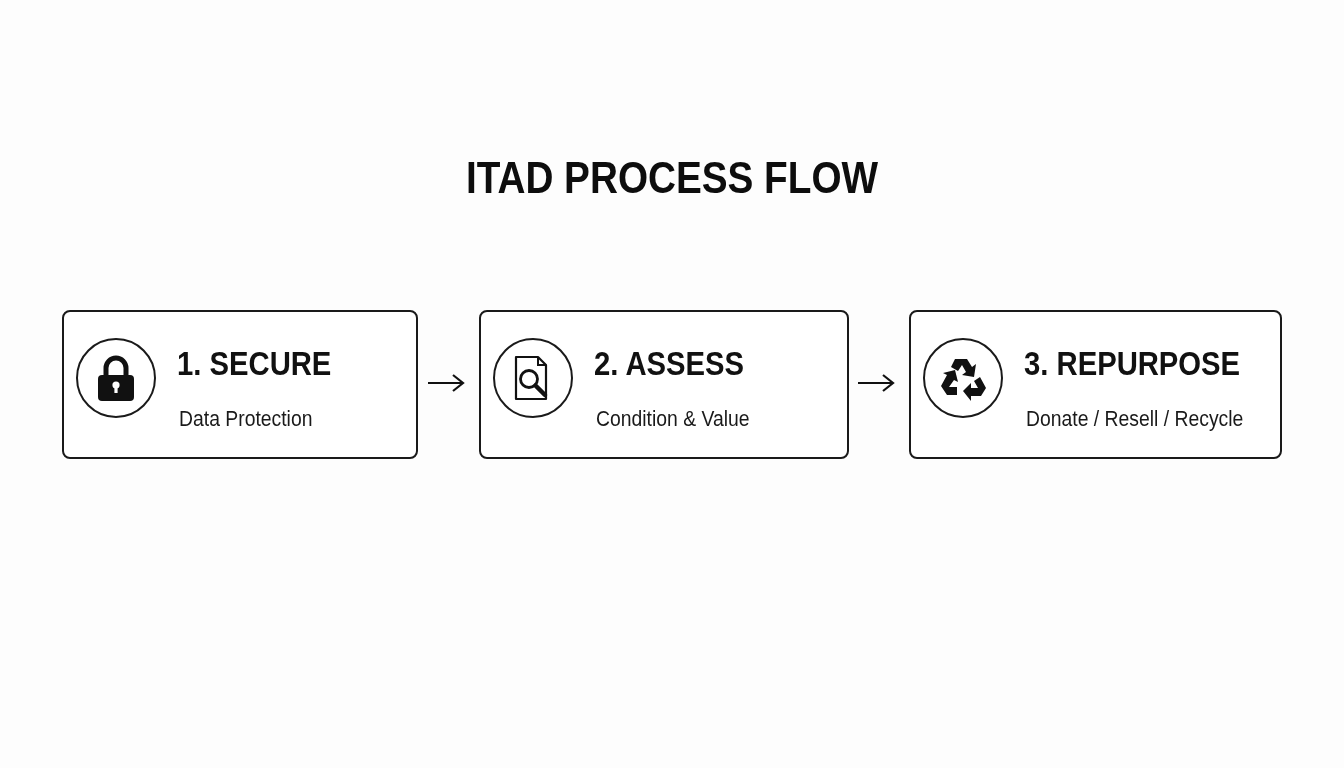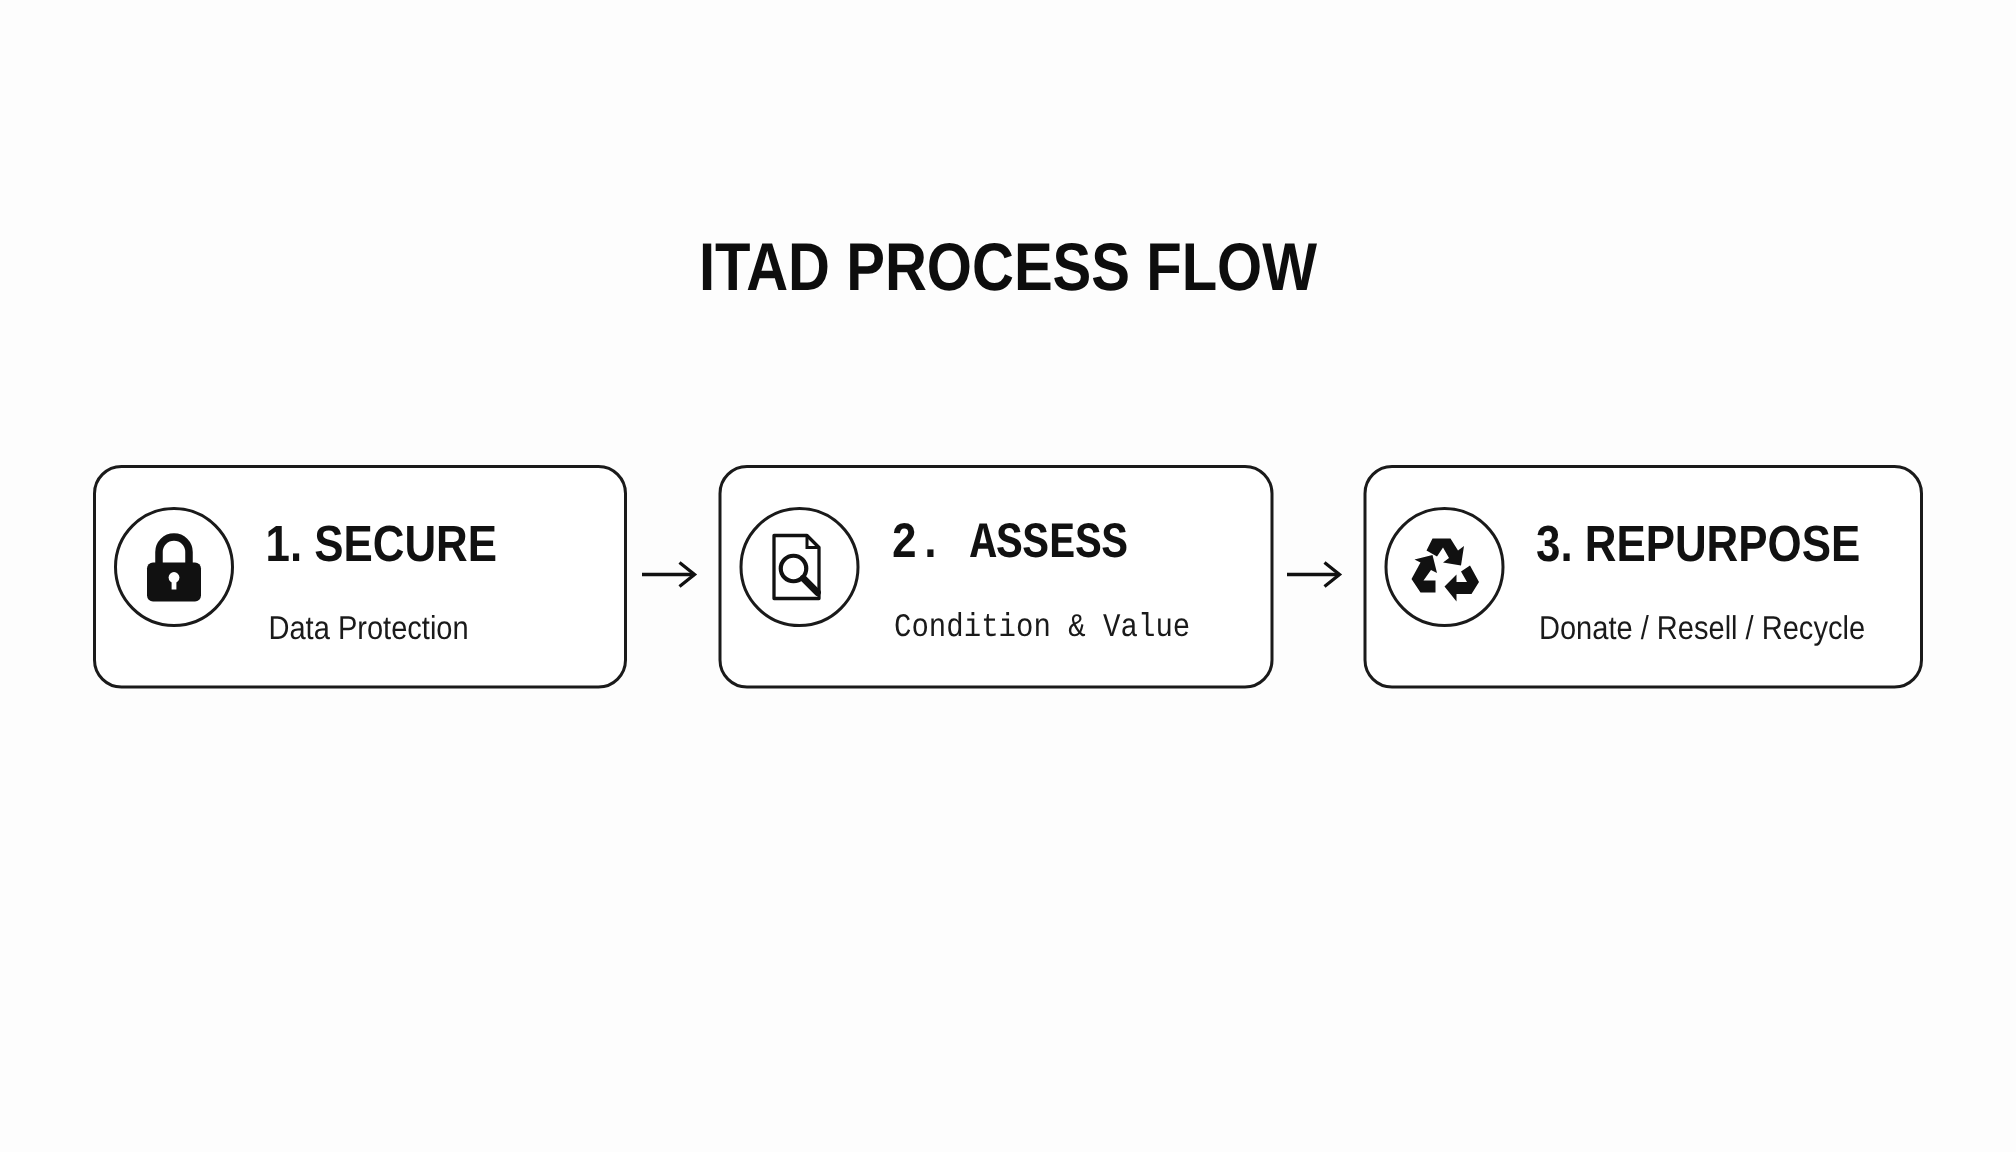--- a/index.html
+++ b/index.html
@@ -24,21 +24,21 @@
       transform: scaleX(0.86);
       transform-origin: 672px 0;
       color: #0d0d0d;
     }
     .step {
       position: absolute;
       top: 310px;
       height: 149px;
       box-sizing: border-box;
       border: 2.5px solid #1a1a1a;
-      border-radius: 19px;
+      border-radius: 8px;
       background: #ffffff;
     }
     .icon-circle {
       position: absolute;
       left: 12px;
       top: 26px;
       width: 80px; height: 80px;
       box-sizing: border-box;
       border: 2.5px solid #1a1a1a;
       border-radius: 50%;
@@ -88,21 +88,21 @@
   </div>
   <div class="step-title">1. SECURE</div>
   <div class="step-sub">Data Protection</div>
 </div>
 
 <svg class="arrow" style="left:426px;" viewBox="0 0 40 24">
   <line x1="2" y1="12" x2="36" y2="12" stroke="#111" stroke-width="2.2"></line>
   <polyline points="27,4 37,12 27,20" fill="none" stroke="#111" stroke-width="2.2"></polyline>
 </svg>
 
-<div class="step" style="left:479px; width:370px;font-family:Liberation Mono, monospace;">
+<div class="step" style="left:479px; width:370px;">
   <div class="icon-circle">
     <svg width="46" height="50" viewBox="0 0 46 50">
       <path d="M6 4 H28 L36 12 V46 H6 Z" fill="none" stroke="#111" stroke-width="2.2" stroke-linejoin="round"></path>
       <path d="M28 4 V12 H36" fill="none" stroke="#111" stroke-width="2"></path>
       <circle cx="19" cy="26" r="8.5" fill="#fff" stroke="#111" stroke-width="2.8"></circle>
       <line x1="25.5" y1="32.5" x2="35" y2="42" stroke="#111" stroke-width="4.5" stroke-linecap="round"></line>
     </svg>
   </div>
   <div class="step-title">2. ASSESS</div>
   <div class="step-sub">Condition &amp; Value</div>

